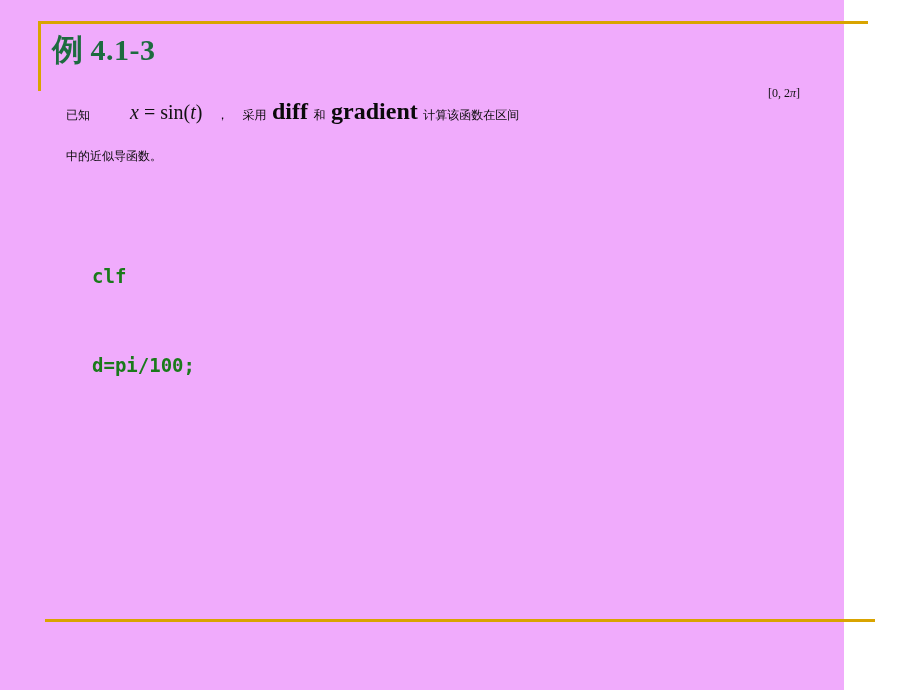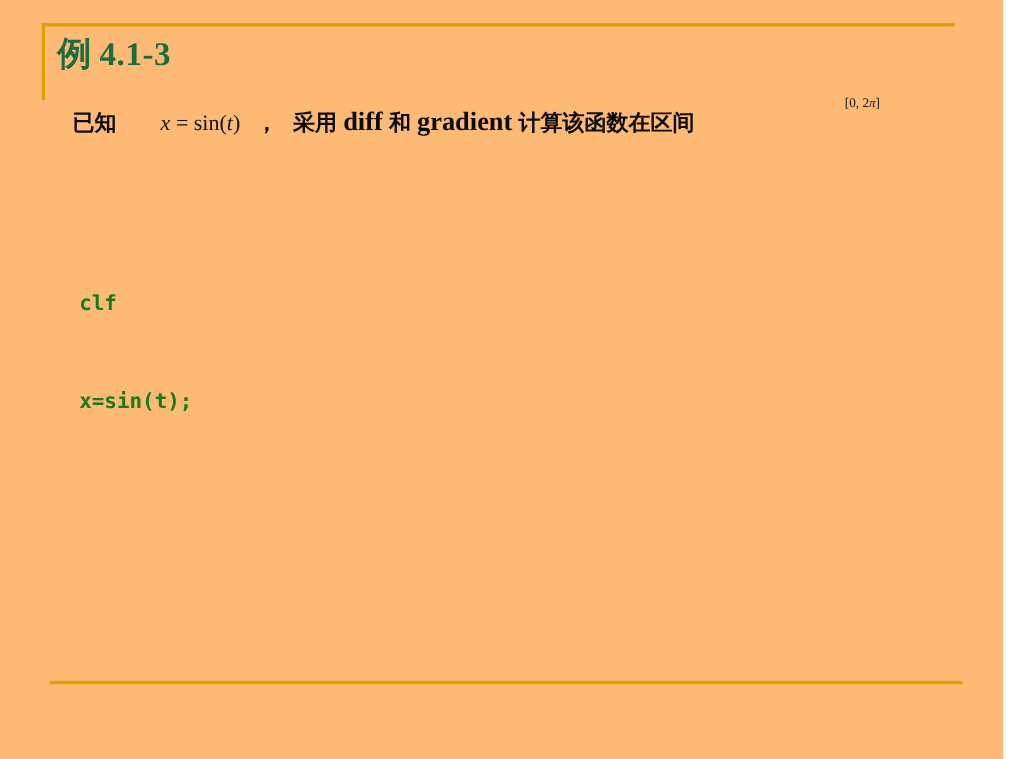--- a/index.html
+++ b/index.html
@@ -11,23 +11,23 @@
     height: 690px;
     background: #ffffff;
     font-family: "Liberation Sans", sans-serif;
     overflow: hidden;
     position: relative;
   }
 
   .slide {
     position: absolute;
     left: 0; top: 0;
-    width: 912px;
+    width: 844px;
     height: 690px;
-    background: #fdba74;
+    background: #f0abfc;
   }
 
   
   .rule-top {
     position: absolute;
     left: 38px;
     top: 21px;
     width: 830px;
     height: 3px;
     background: #d9a400;
@@ -81,22 +81,22 @@
     color: #0a0a0a;
     font-size: 20px;
     line-height: 42px;
   }
   .stmt-line {
     white-space: nowrap;
     height: 42px;
   }
   .cjk-bold {
     font-family: "DejaVu Sans", "Liberation Sans", sans-serif;
-    font-weight: bold;
-    font-size: 20px;
+    font-weight: normal;
+    font-size: 12px;
     color: #0a0a0a;
   }
   .lat-bold {
     font-family: "Liberation Serif", "DejaVu Serif", serif;
     font-weight: bold;
     font-size: 24px;
     color: #0a0a0a;
   }
   .math {
     font-family: Liberation Serif, serif;
@@ -129,20 +129,21 @@
     color: #1a7a1a;
     font-family: "DejaVu Sans Mono", "Liberation Mono", monospace;
     font-weight: bold;
     font-size: 19px;
     line-height: 29.5px;
     white-space: pre;
   }
   .code-line {
     white-space: pre;
     height: 29.5px;
+    margin-left: 20px;
   }
 </style>
 </head>
 <body>
 
 <div class="slide">
 
   <div class="rule-top"></div>
   <div class="rule-left"></div>
   <div class="rule-bottom"></div>
@@ -150,30 +151,33 @@
   <div class="title">
     <span class="cjk">例</span><span class="num">4.1-3</span>
   </div>
 
   <div class="stmt">
 
     <div class="stmt-line">
       <span class="cjk-bold">已知</span><span class="gap-l"></span><span class="math"><span class="v">x</span>&nbsp;<span>=</span>&nbsp;<span>sin(</span><span class="v">t</span><span>)</span></span><span class="gap-s"></span><span class="cjk-bold">，</span><span class="gap-s"></span><span class="cjk-bold">采用</span>&nbsp;<span class="lat-bold">diff</span>&nbsp;<span class="cjk-bold">和</span>&nbsp;<span class="lat-bold">gradient</span>&nbsp;<span class="cjk-bold">计算该函数在区间</span>
     </div>
 
+    <div class="stmt-line">
+      <span class="cjk-bold">中的近似导函数。</span>
+    </div>
 
   </div>
 
   <div class="interval">
     <span>[</span><span>0</span><span>, </span><span>2</span><span class="v">π</span><span>]</span>
   </div>
 
   <div class="code">
     <div class="code-line">clf</div>
-    <div class="code-line">x=sin(t);</div>
+    <div class="code-line">d=pi/100;</div>
     
     
     
     
     
     
     
     
   </div>
 

